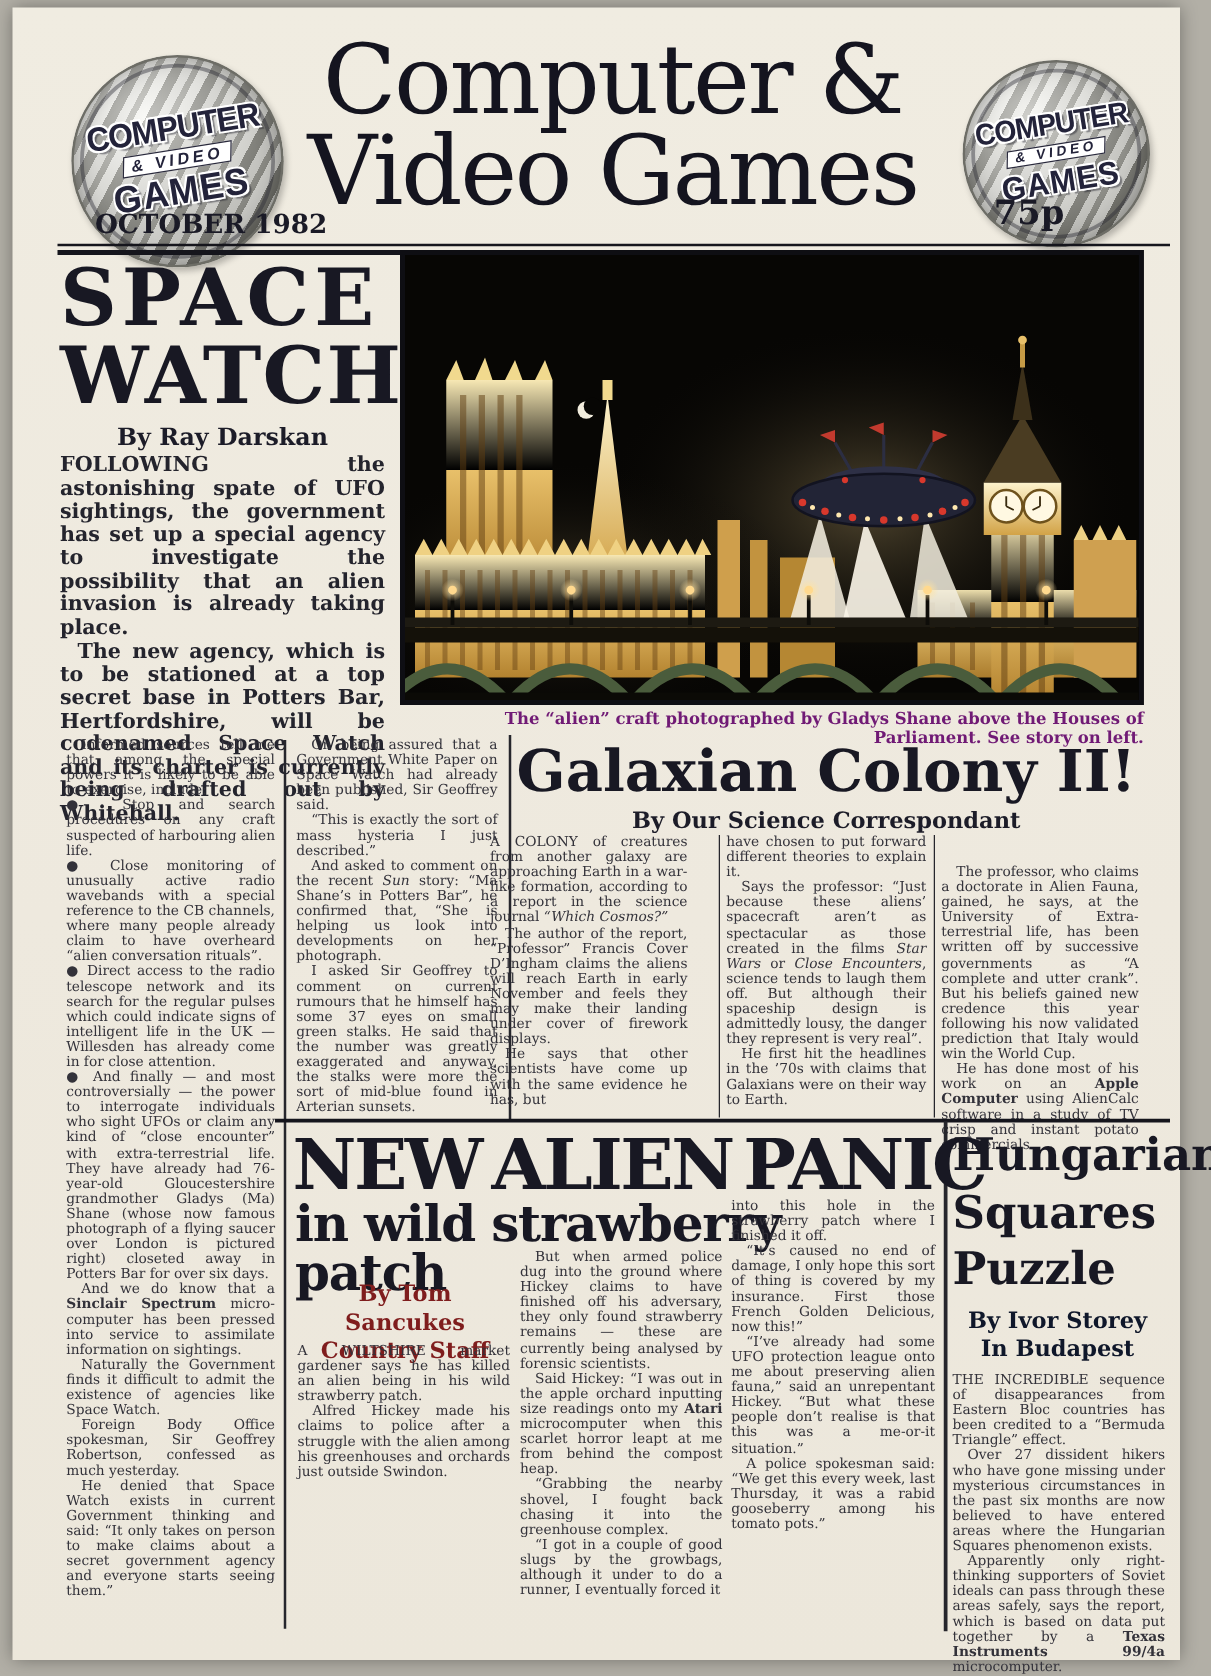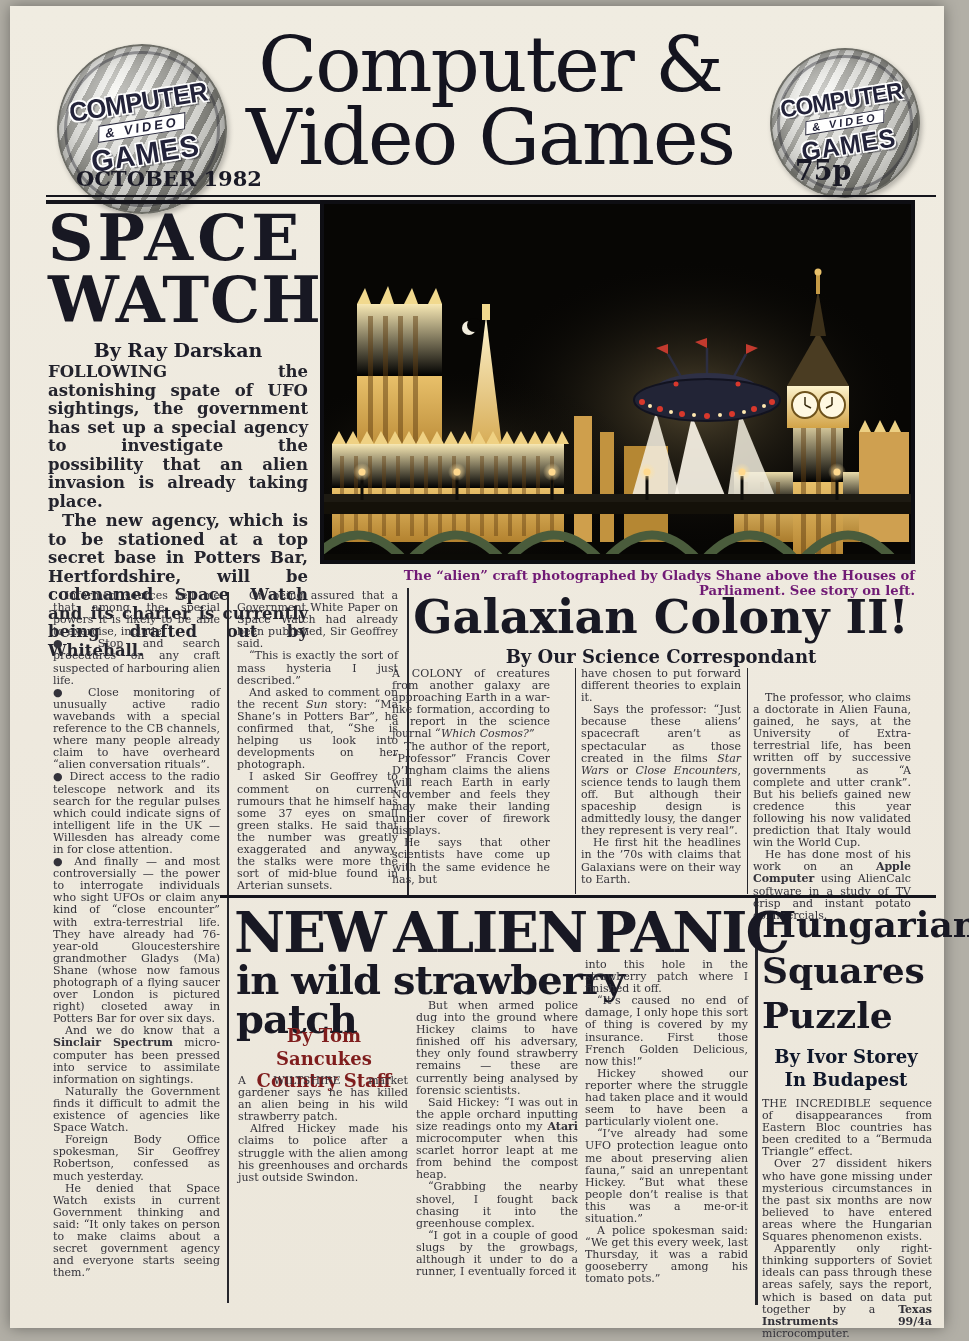--- a/index.html
+++ b/index.html
@@ -326,21 +326,20 @@
     </div>
     <div class="small" style="position:absolute;left:186px;top:101px;width:162px;">
       <p class="ind">But when armed police dug into the ground where Hickey claims to have finished off his adversary, they only found strawberry remains — these are currently being analysed by forensic scientists.</p>
       <p class="ind">Said Hickey: “I was out in the apple orchard inputting size readings onto my <b>Atari</b> microcomputer when this scarlet horror leapt at me from behind the compost heap.</p>
       <p class="ind">“Grabbing the nearby shovel, I fought back chasing it into the greenhouse complex.</p>
       <p class="ind">“I got in a couple of good slugs by the growbags, although it under to do a runner, I eventually forced it</p>
     </div>
     <div class="small" style="position:absolute;left:355px;top:60px;width:163px;">
       <p>into this hole in the strawberry patch where I finished it off.</p>
       <p class="ind">“It’s caused no end of damage, I only hope this sort of thing is covered by my insurance. First those French Golden Delicious, now this!”</p>
-      <p class="ind">Hickey showed our reporter where the struggle had taken place and it would seem to have been a particularly violent one.</p>
       <p class="ind">“I’ve already had some UFO protection league onto me about preserving alien fauna,” said an unrepentant Hickey. “But what these people don’t realise is that this was a me-or-it situation.”</p>
       <p class="ind">A police spokesman said: “We get this every week, last Thursday, it was a rabid gooseberry among his tomato pots.”</p>
     </div>
   </div>
 
   <div class="abs hun-h">
     <div>Hungarian</div>
     <div>Squares</div>
     <div>Puzzle</div>
   </div>

